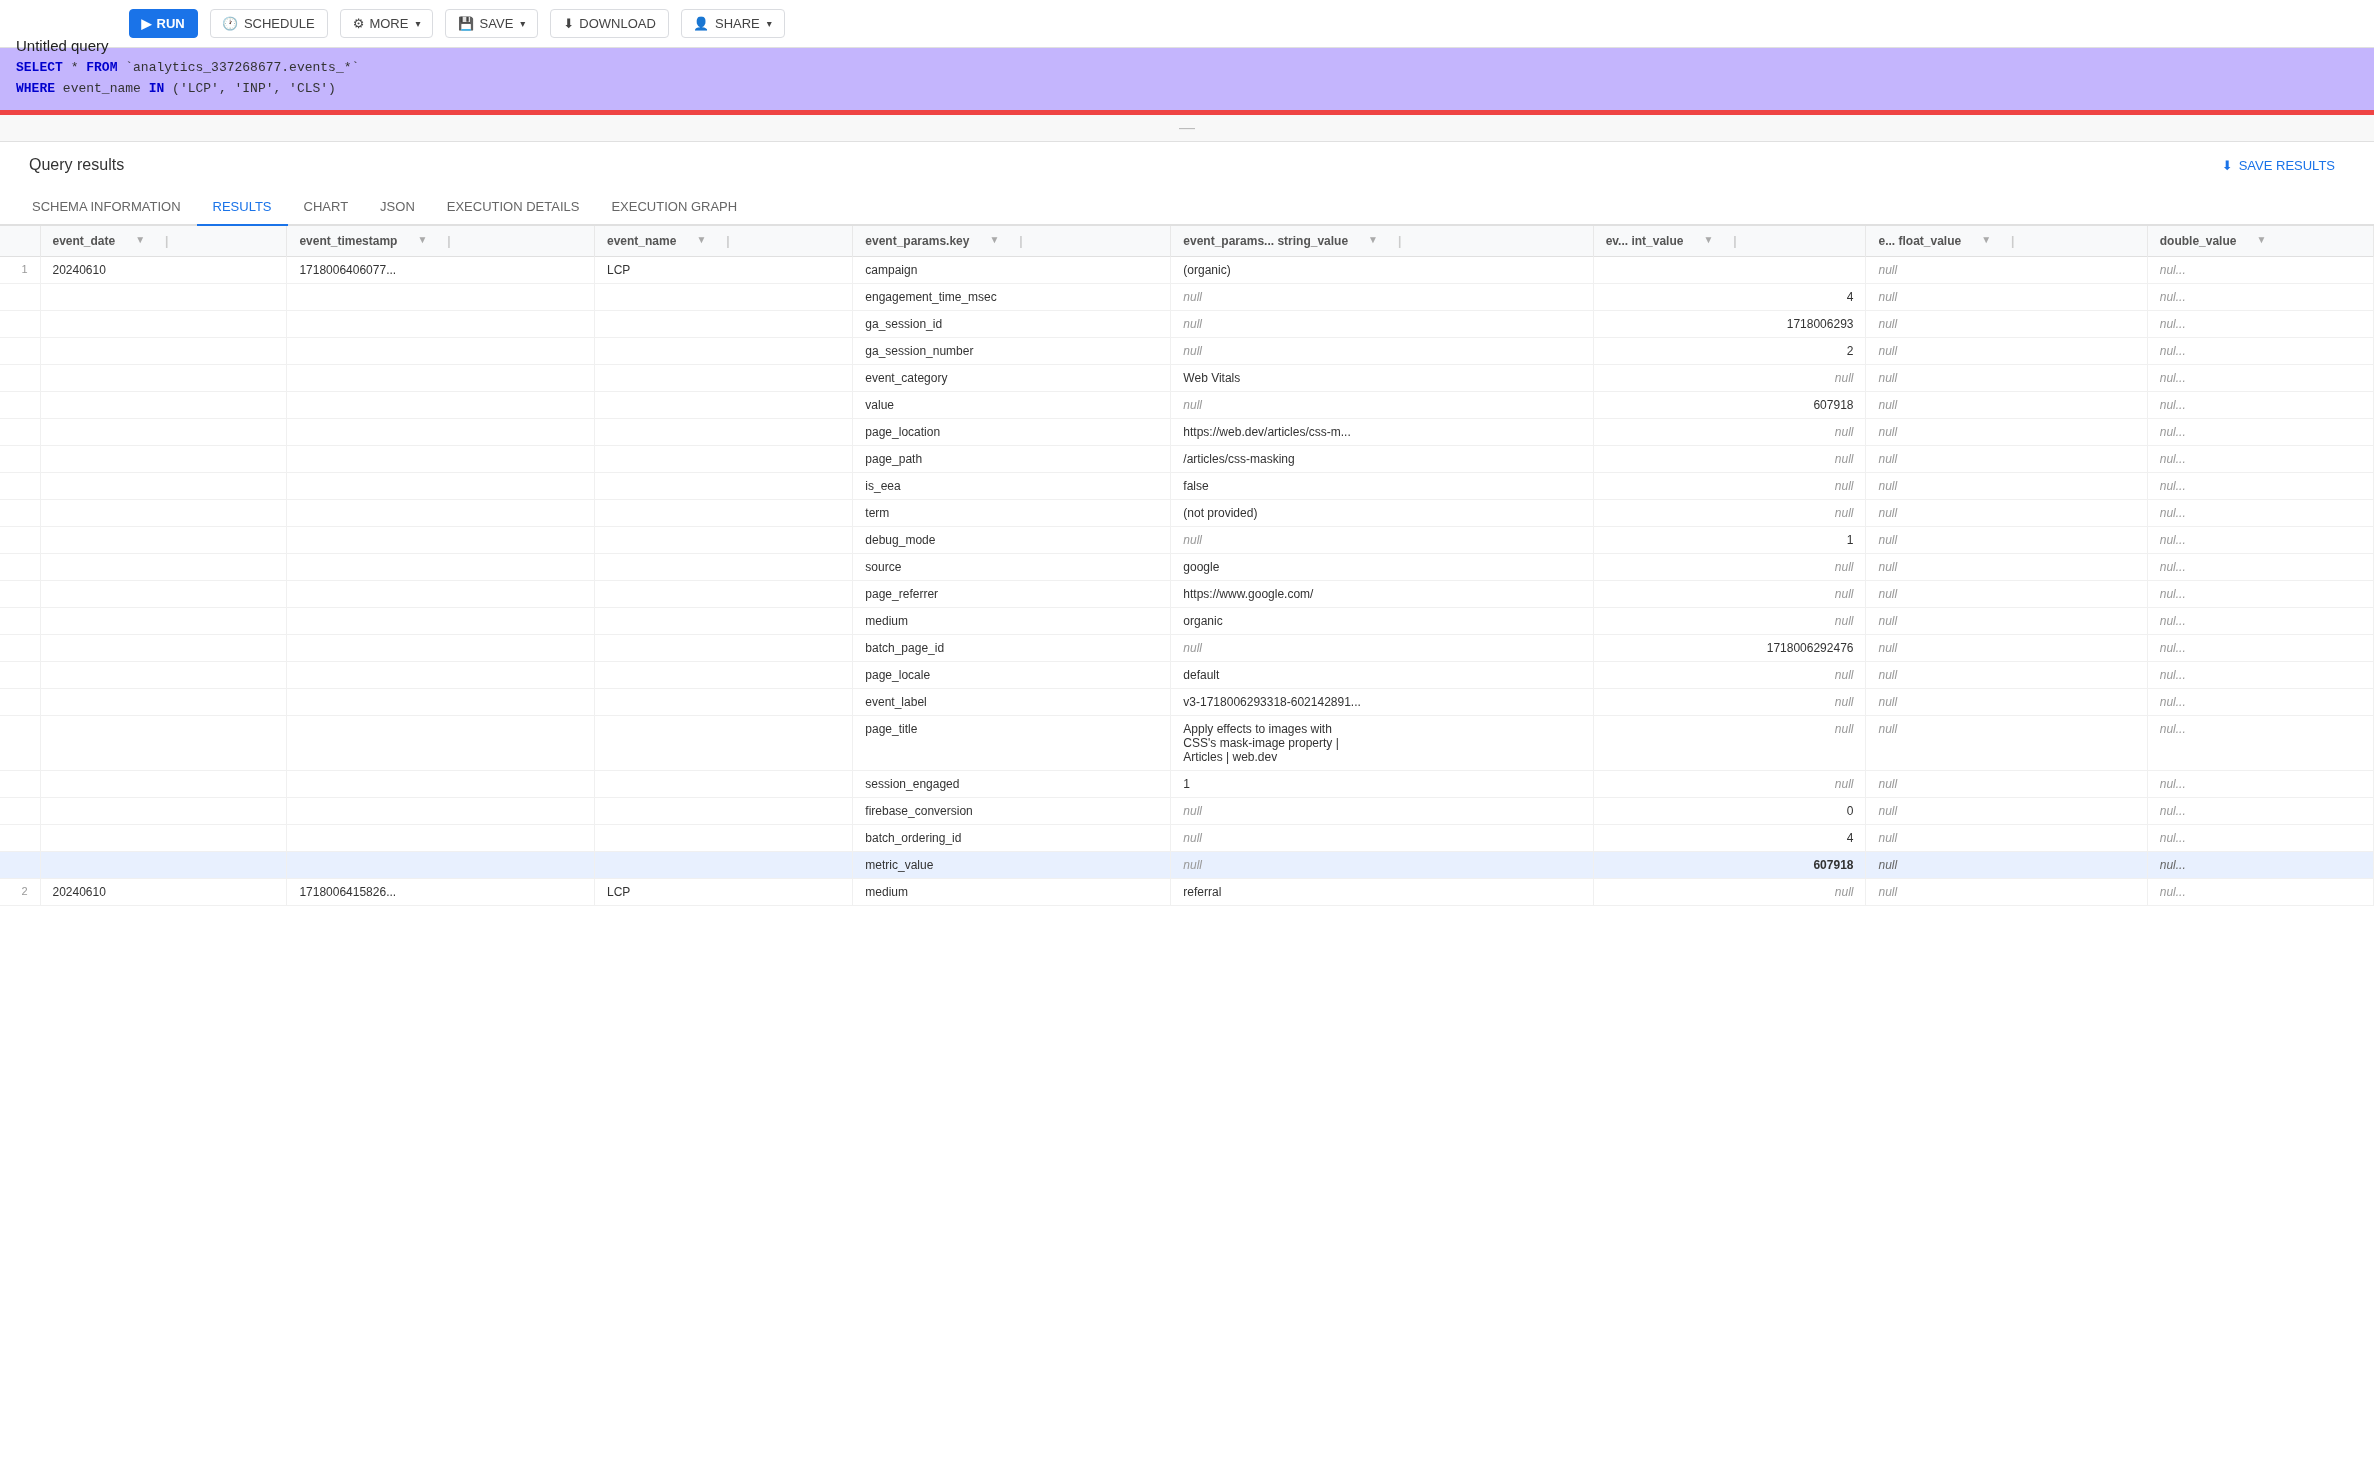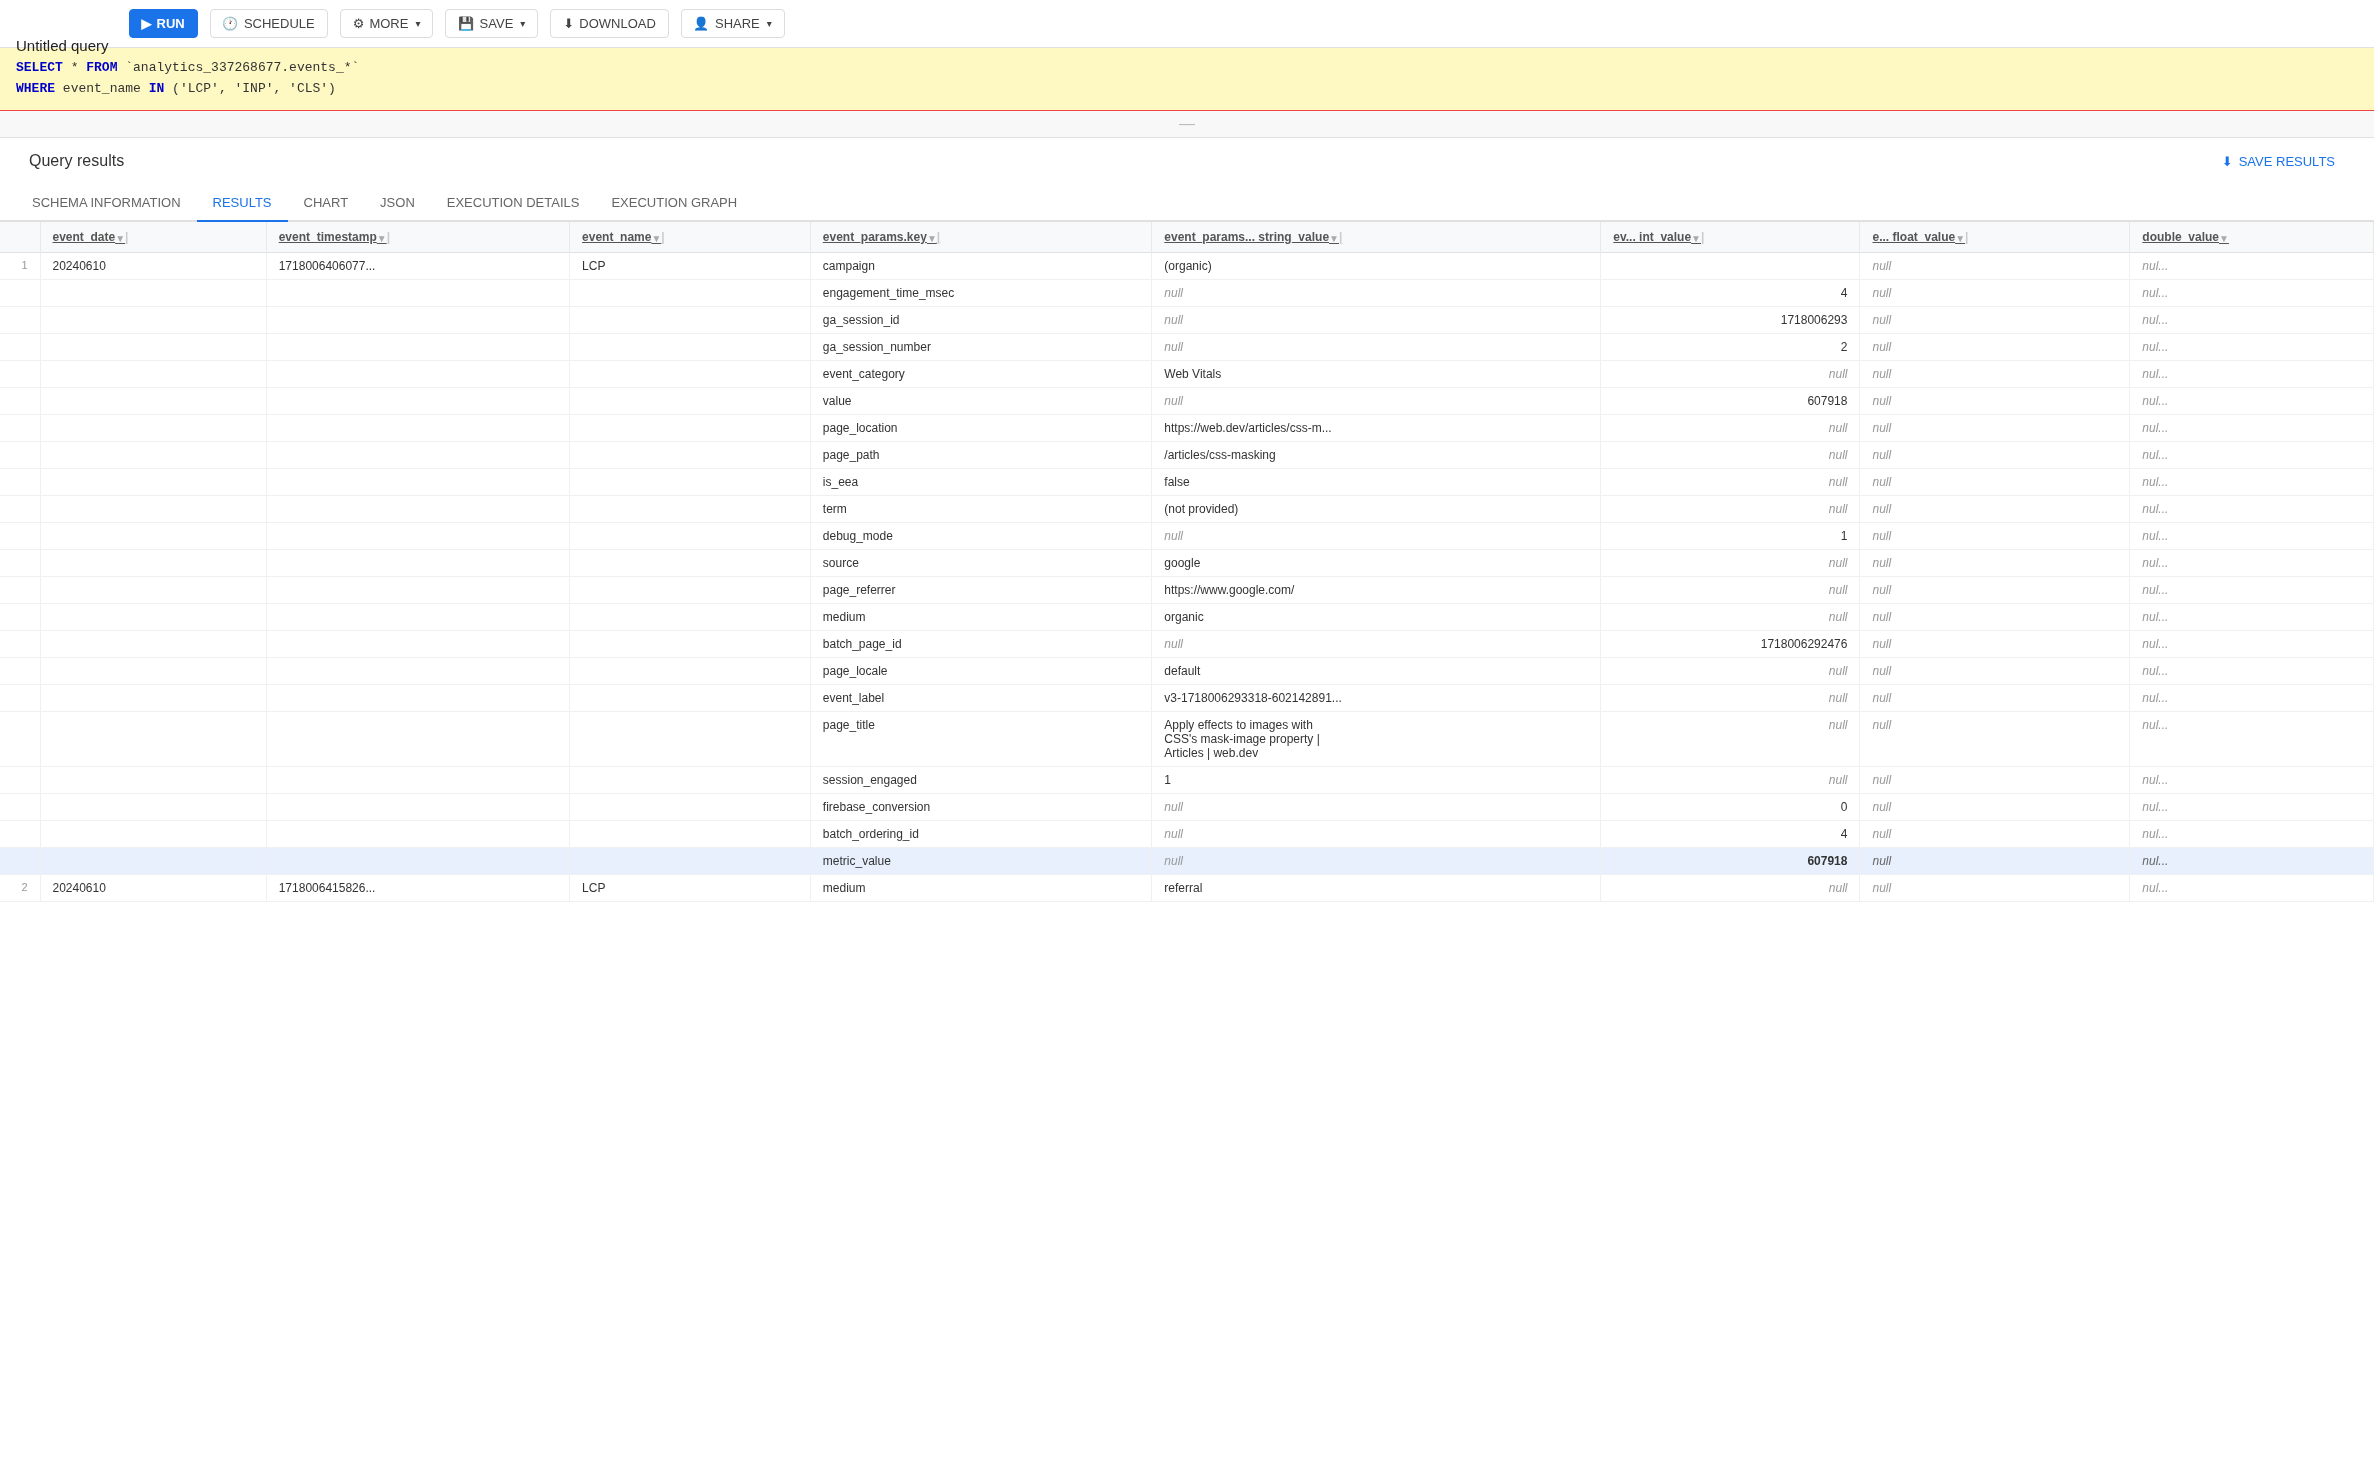--- a/index.html
+++ b/index.html
@@ -15,23 +15,23 @@
     .top-btn {
       display: flex; align-items: center; gap: 5px;
       padding: 6px 12px; border-radius: 4px; font-size: 13px; cursor: pointer;
       border: 1px solid #dadce0; background: #fff; color: #444;
     }
     .top-btn.run { background: #1a73e8; color: #fff; border-color: #1a73e8; font-weight: 600; }
     .top-btn .chevron { font-size: 10px; margin-left: 2px; }
 
     
     .sql-area {
-      background: #fef9c3; padding: 10px 16px;
+      background: #c4b5fd; padding: 10px 16px;
       font-family: 'Courier New', monospace; font-size: 13px;
-      line-height: 1.6; border-bottom: 1px solid #ef4444;
+      line-height: 1.6; border-bottom: 5px solid #ef4444;
     }
     .sql-keyword { color: #0000cd; font-weight: bold; }
     .sql-star { color: #333; }
 
     
     .drag-handle {
       text-align: center; padding: 4px;
       color: #bbb; cursor: ns-resize; font-size: 16px;
       background: #f8f8f8; border-bottom: 1px solid #e0e0e0;
     }
@@ -72,21 +72,21 @@
     }
     thead tr {
       background: #f8f9fa; border-bottom: 1px solid #e0e0e0;
     }
     th {
       padding: 8px 12px; font-size: 12px; font-weight: 600;
       color: #555; text-align: left; border-right: 1px solid #e8e8e8;
       white-space: nowrap; position: sticky; top: 0; background: #f8f9fa;
       z-index: 1;
     }
-    th .col-header-inner { display: flex; align-items: flex-end; gap: 0; text-decoration: underline; }
+    th .col-header-inner { display: flex; align-items: flex-start; gap: 20px; }
     th .sort-icon { color: #aaa; font-size: 10px; }
     th .resize-handle { display: inline-block; width: 6px; cursor: col-resize; color: #ccc; }
 
     td {
       padding: 6px 12px; border-right: 1px solid #f0f0f0;
       border-bottom: 1px solid #f0f0f0; font-size: 12px;
       color: #333; white-space: nowrap; max-width: 280px;
       overflow: hidden; text-overflow: ellipsis; vertical-align: top;
     }
     td.null-val { color: #999; font-style: italic; }

